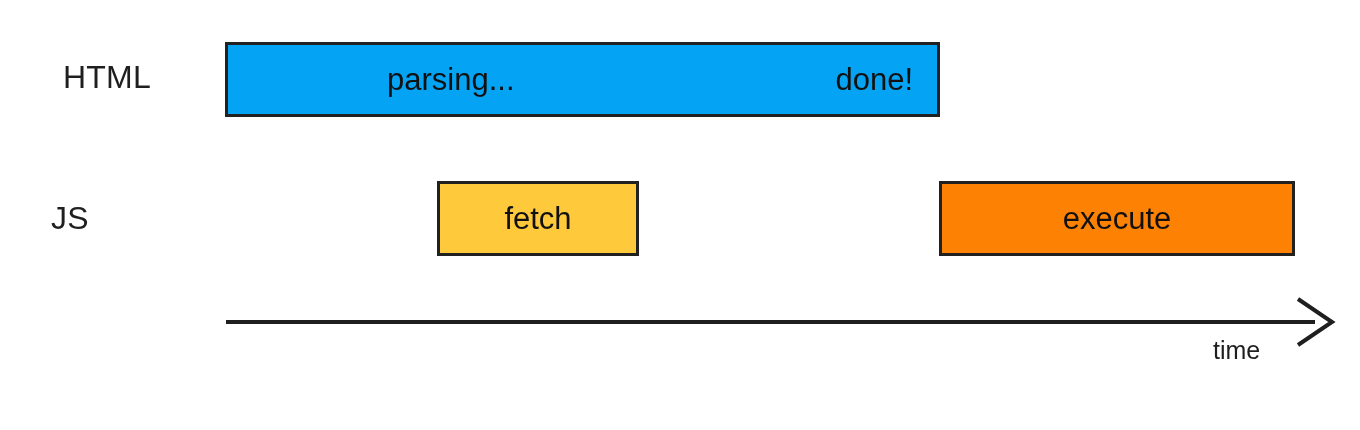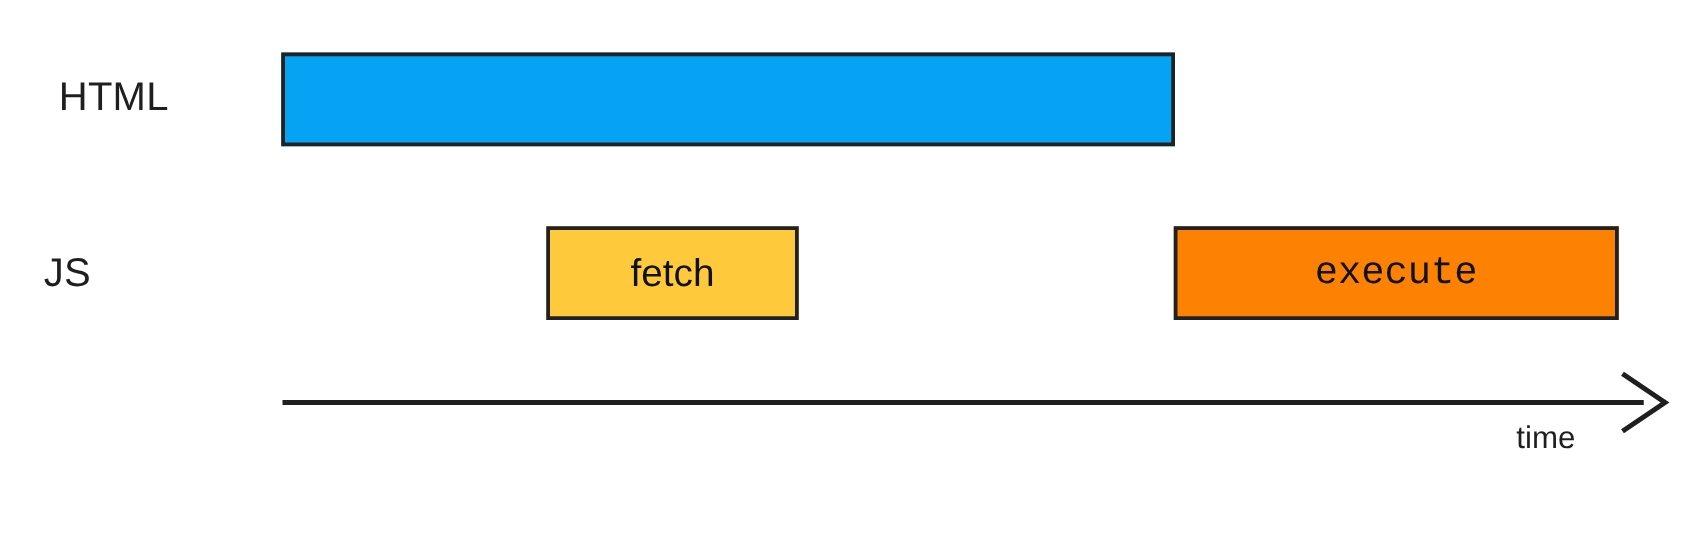--- a/index.html
+++ b/index.html
@@ -22,20 +22,21 @@
   }
 
   
   .row-label {
     position: absolute;
     font-size: 32px;
     line-height: 1;
     color: #1f1f1f;
     letter-spacing: 0.2px;
     white-space: nowrap;
+    margin-left: 16px;
   }
   #label-html { left: 47px; top: 61px; }
   #label-js   { left: 35px; top: 202px; }
 
   
   .bar {
     position: absolute;
     box-sizing: border-box;
     border: 3px solid #212121;
     display: flex;
@@ -71,21 +72,20 @@
   }
 
   
   #bar-execute {
     left: 939px;
     top: 181px;
     width: 356px;
     height: 75px;
     background: #fd8204;
     justify-content: center;
-    font-family: Liberation Mono, monospace;
   }
 
   
   #time-axis {
     position: absolute;
     left: 220px;
     top: 295px;
     width: 1120px;
     height: 60px;
   }
@@ -100,20 +100,22 @@
   }
 </style>
 </head>
 <body>
 
 <div id="stage">
 
   <div class="row-label" id="label-html">HTML</div>
 
   <div class="bar" id="bar-parsing">
+    <span class="bar-text">parsing...</span>
+    <span class="bar-text">done!</span>
   </div>
 
   <div class="row-label" id="label-js">JS</div>
 
   <div class="bar" id="bar-fetch">
     <span class="bar-text">fetch</span>
   </div>
 
   <div class="bar" id="bar-execute">
     <span class="bar-text">execute</span>

